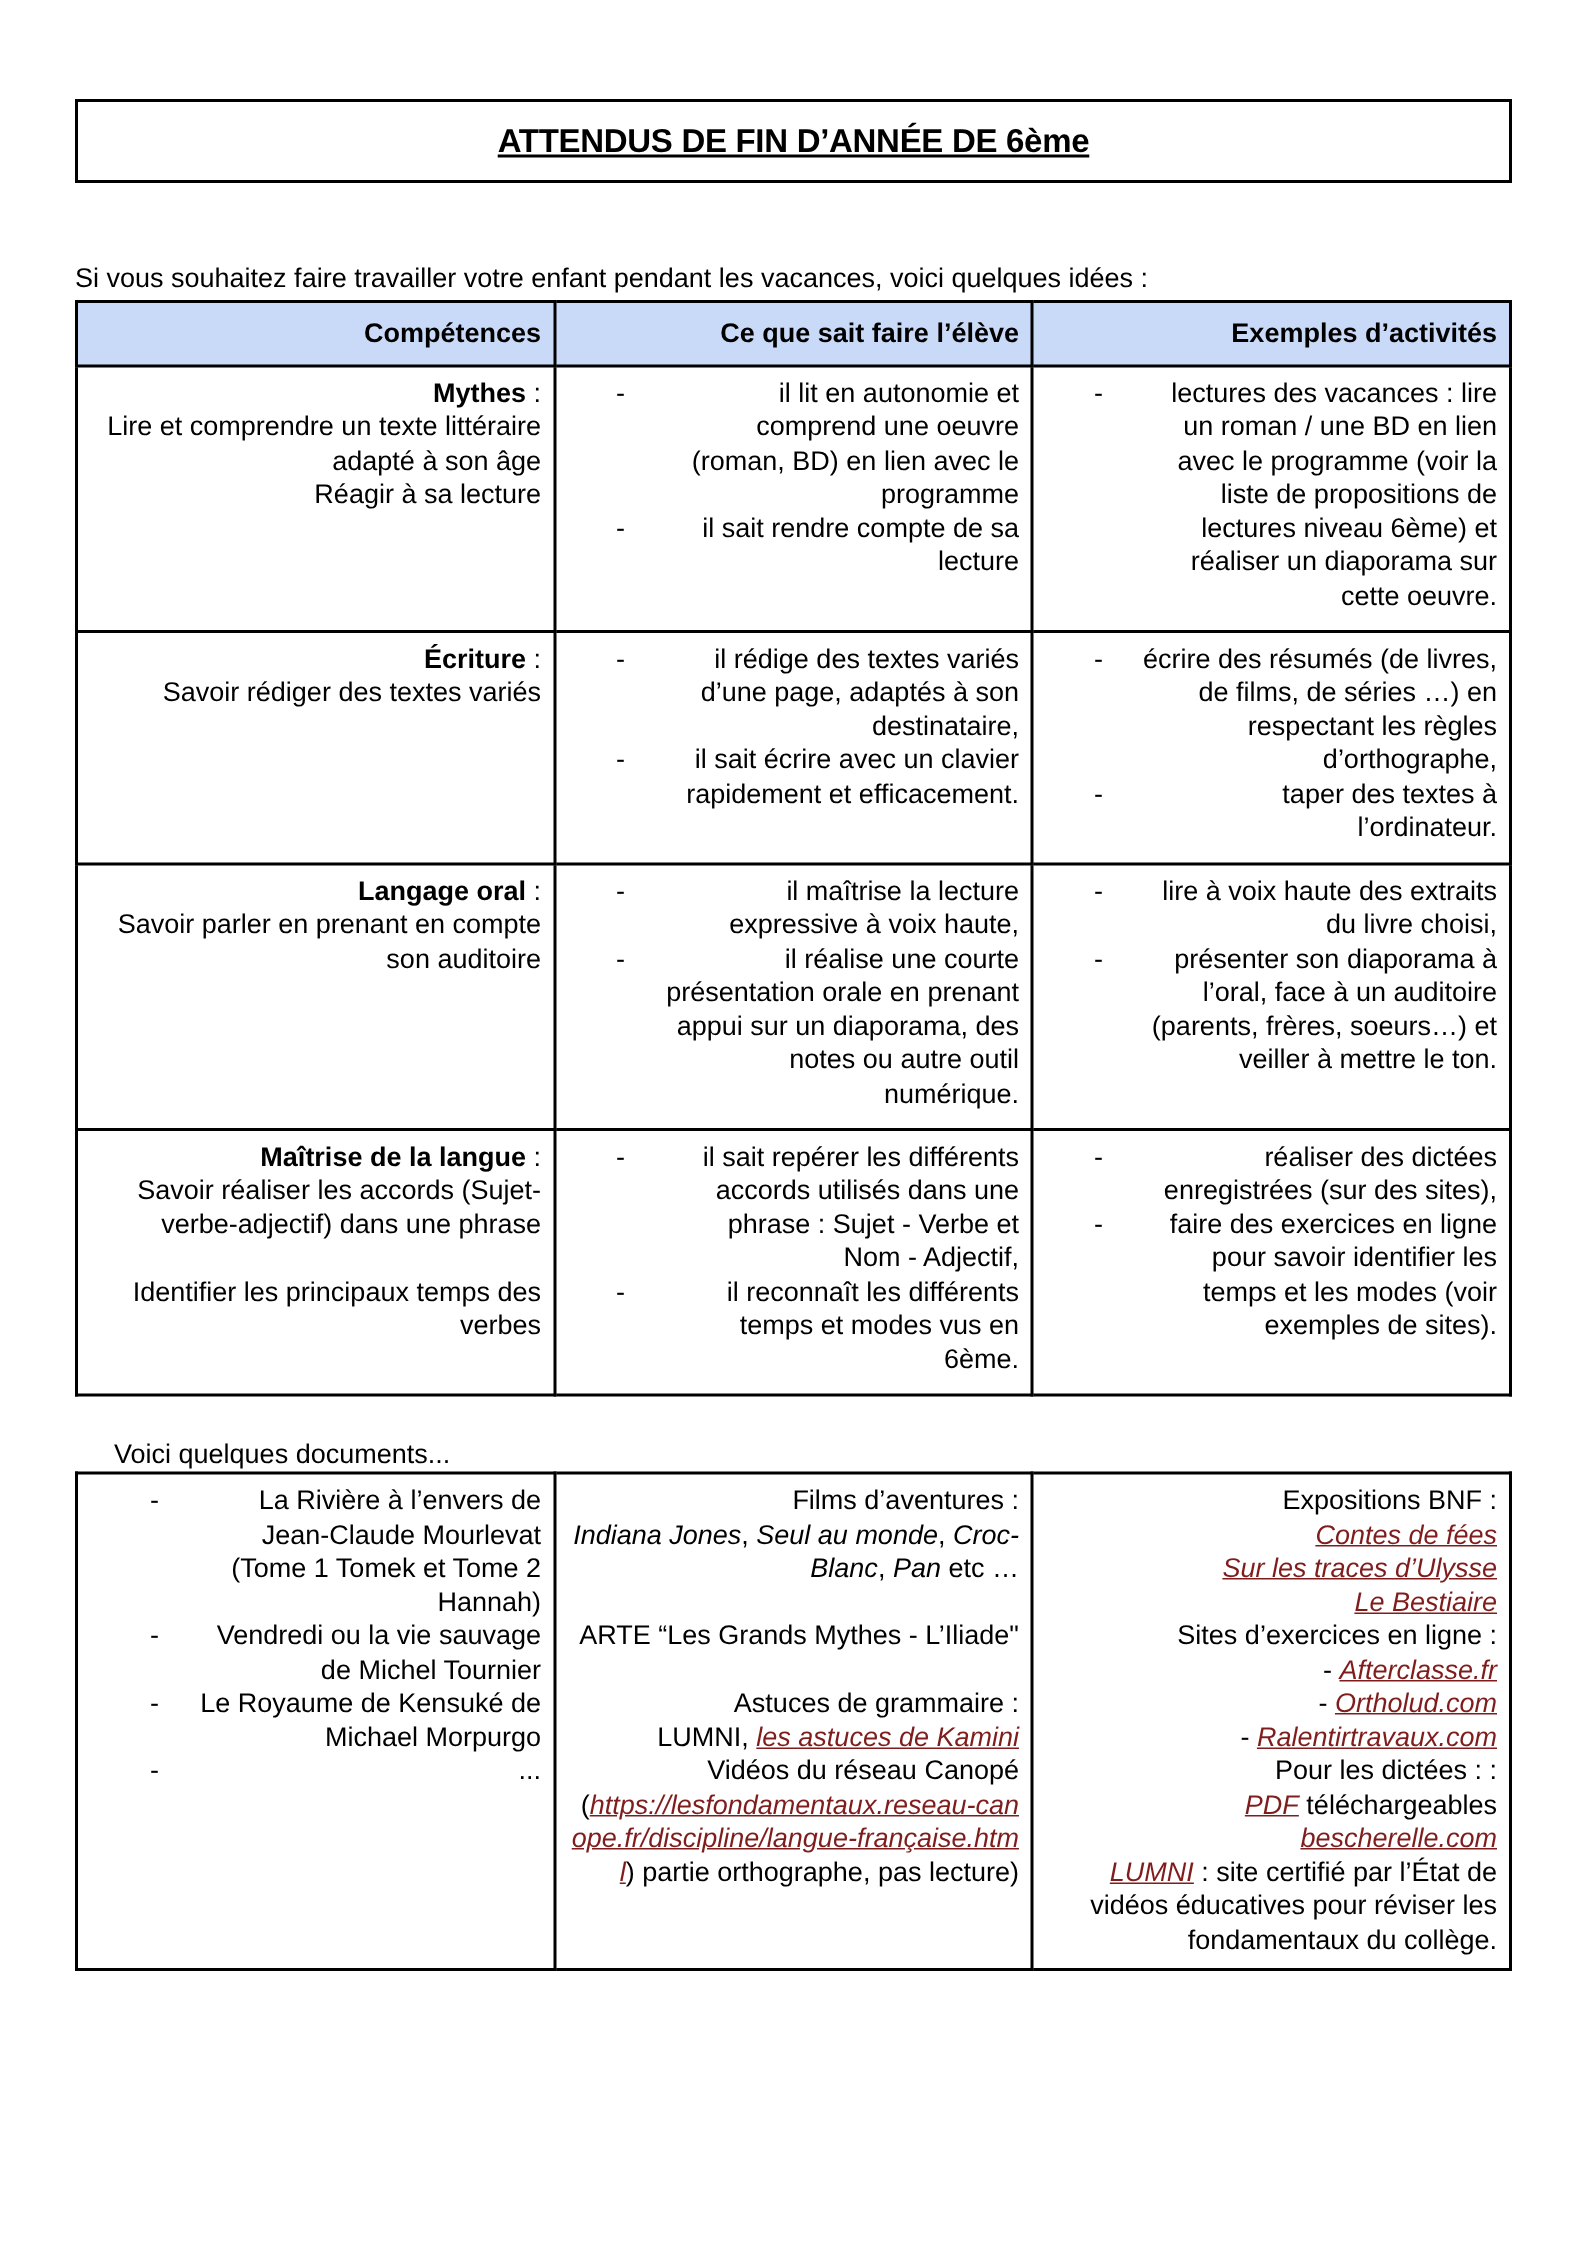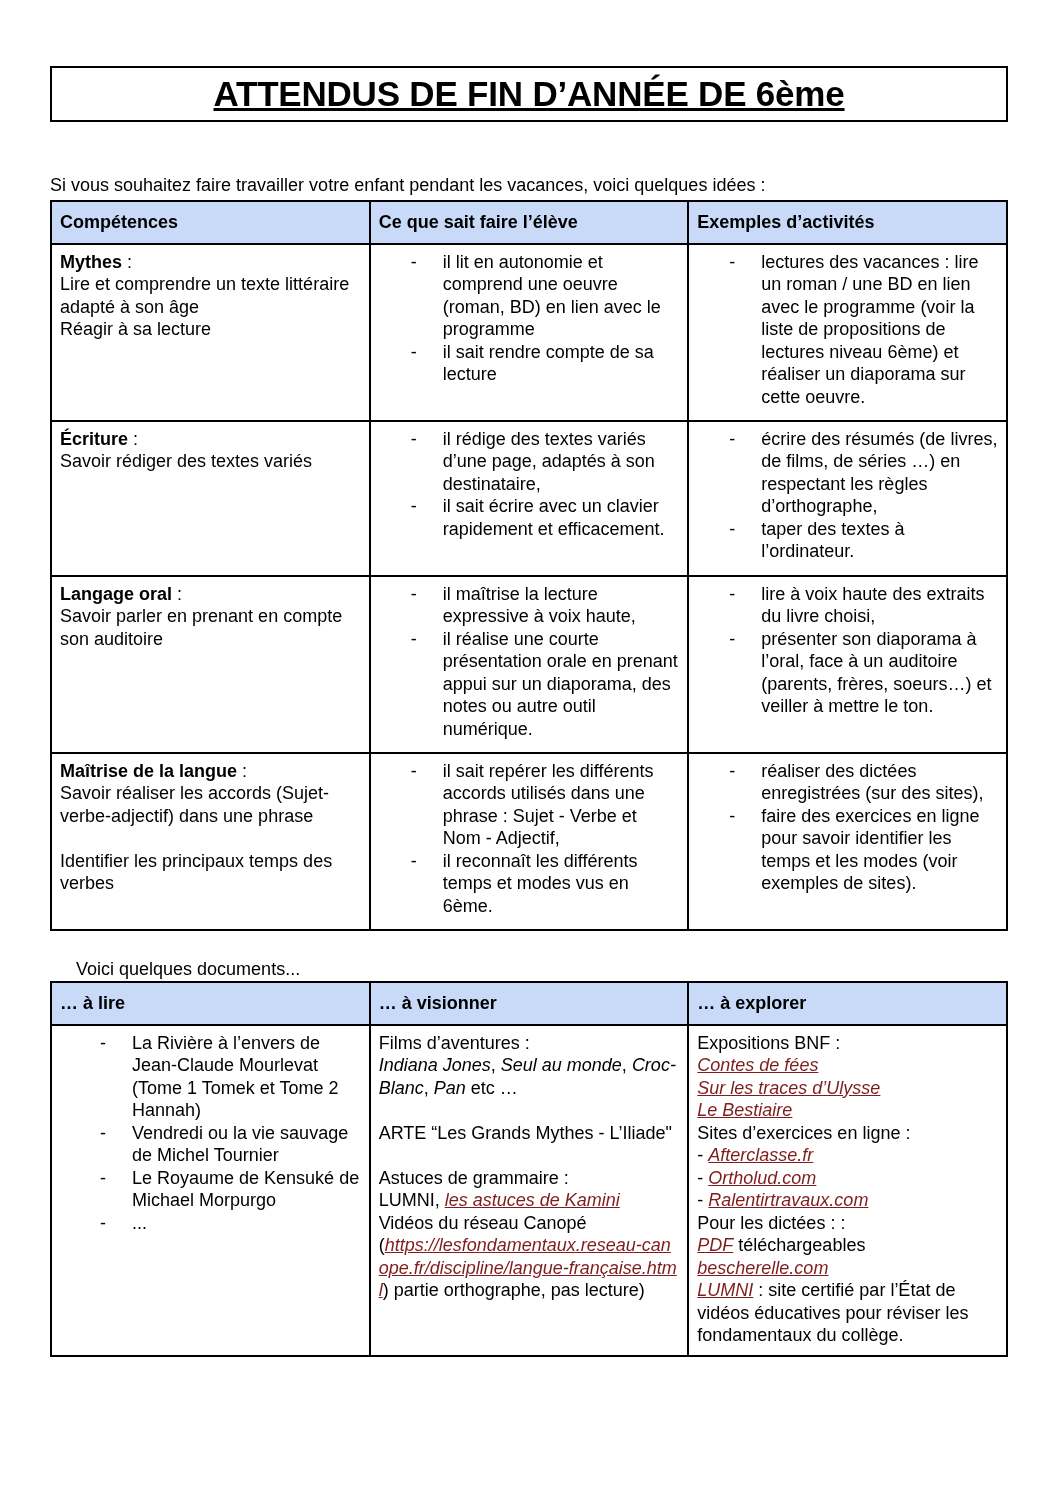--- a/index.html
+++ b/index.html
@@ -1,21 +1,21 @@
 <!DOCTYPE html>
 <html><head>
 <meta charset="utf-8">
 <style>
   html, body { margin:0; padding:0; background:#ffffff; }
   body { width:1058px; height:1497px; position:relative; font-family:"Liberation Sans", sans-serif; color:#000; font-size:18px; line-height:22.5px; }
   .title-box { position:absolute; left:50px; top:66px; width:954px; height:52px; border:2px solid #000; display:flex; align-items:center; justify-content:center; }
-  .title { font-weight:bold; font-size:35px; text-decoration:underline; letter-spacing:-0.2px; }
+  .title { font-weight:bold; font-size:22px; text-decoration:underline; letter-spacing:-0.2px; }
   .intro { position:absolute; left:50px; top:150px;margin-top:24px; }
   table { border-collapse:collapse; position:absolute; left:50px; table-layout:fixed; }
-  td, th { border:2px solid #000; vertical-align:top; text-align:left; padding:6px 8px 8px 8px; }
+  td, th { border:2px solid #000; vertical-align:top; text-align:right; padding:6px 8px 8px 8px; }
   th { background:#c9daf8; font-weight:bold; padding:9px 8px; height:22px; }
   .t1 { top:200px; width:958px; }
   .t2 { top:981px; width:958px; }
   .c1 { width:302px; } .c2 { width:302px; } .c3 { width:302px; }
   .dashlist { list-style:none; margin:0; padding:0 0 0 64px; }
   .dashlist li { position:relative; }
   .dashlist li::before { content:"-"; position:absolute; left:-32px; }
   .dashlist.right { padding-left:64px; }
   .dashlist.right li::before { left:-32px; }
   b { font-weight:bold; }
@@ -124,25 +124,20 @@
 
 <div class="docs-label">Voici quelques documents...</div>
 
 <table class="t2">
   <colgroup>
       <col class="c1">
       <col class="c2">
       <col class="c3">
     </colgroup>
   <tbody>
-      <tr>
-    <th>… à lire</th>
-    <th>… à visionner</th>
-    <th>… à explorer</th>
-  </tr>
   <tr style="height:330px">
     <td>
           <ul class="dashlist" style="padding-left:72px">
       <li><span class="ul">La Rivière à l’envers </span><span>de Jean-Claude Mourlevat (Tome 1 Tomek et Tome 2 Hannah)</span></li>
       <li><span class="ul">Vendredi ou la vie sauvage</span><span> de Michel Tournier</span></li>
       <li><span class="ul">Le Royaume de Kensuké</span><span> de Michael Morpurgo</span></li>
       <li><span>...</span></li>
     </ul>
         </td>
     <td>

